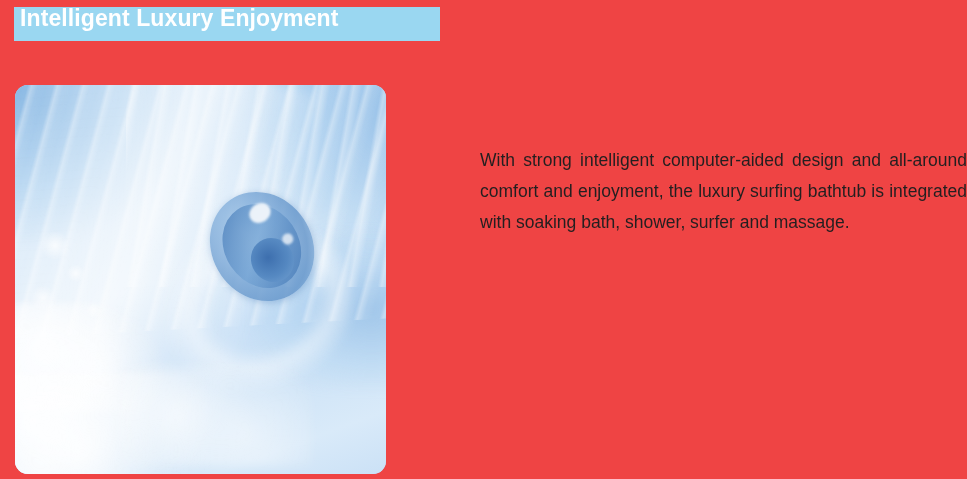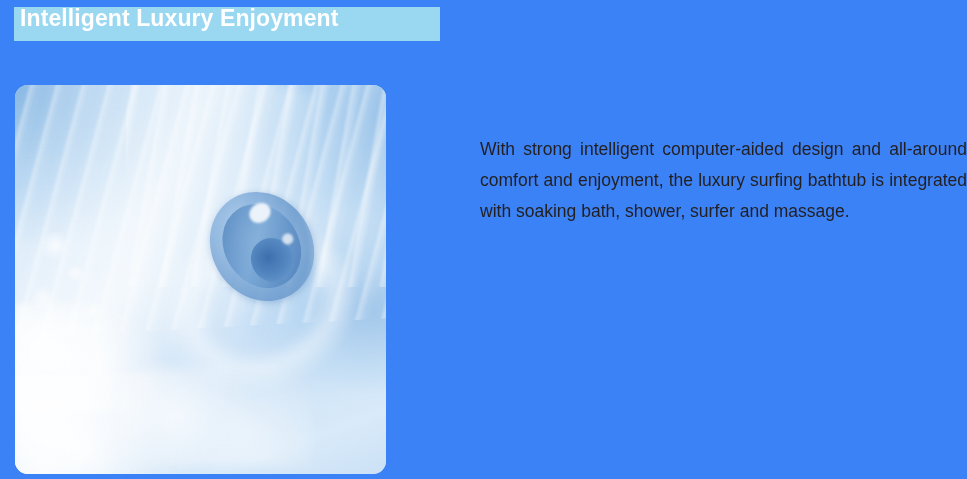--- a/index.html
+++ b/index.html
@@ -13,21 +13,21 @@
     height: 479px;
     overflow: hidden;
     font-family: "Liberation Sans", sans-serif;
     position: relative;
   }
 
   .page {
     position: relative;
     width: 967px;
     height: 479px;
-    background: #3b82f6;
+    background: #ef4444;
   }
 
   
   .header-band {
     position: absolute;
     left: 14px;
     top: 7px;
     width: 426px;
     height: 34px;
     background: #9ad7f1;
@@ -296,21 +296,21 @@
     position: absolute;
     inset: 0;
     backdrop-filter: blur(0.4px);
     pointer-events: none;
   }
 
   
   .copy {
     position: absolute;
     left: 480px;
-    top: 116px;
+    top: 127px;
     width: 487px;
     font-size: 17.5px;
     line-height: 31px;
     color: #231f20;
     text-align: justify;
     text-justify: inter-word;
   }
 </style>
 </head>
 <body>

